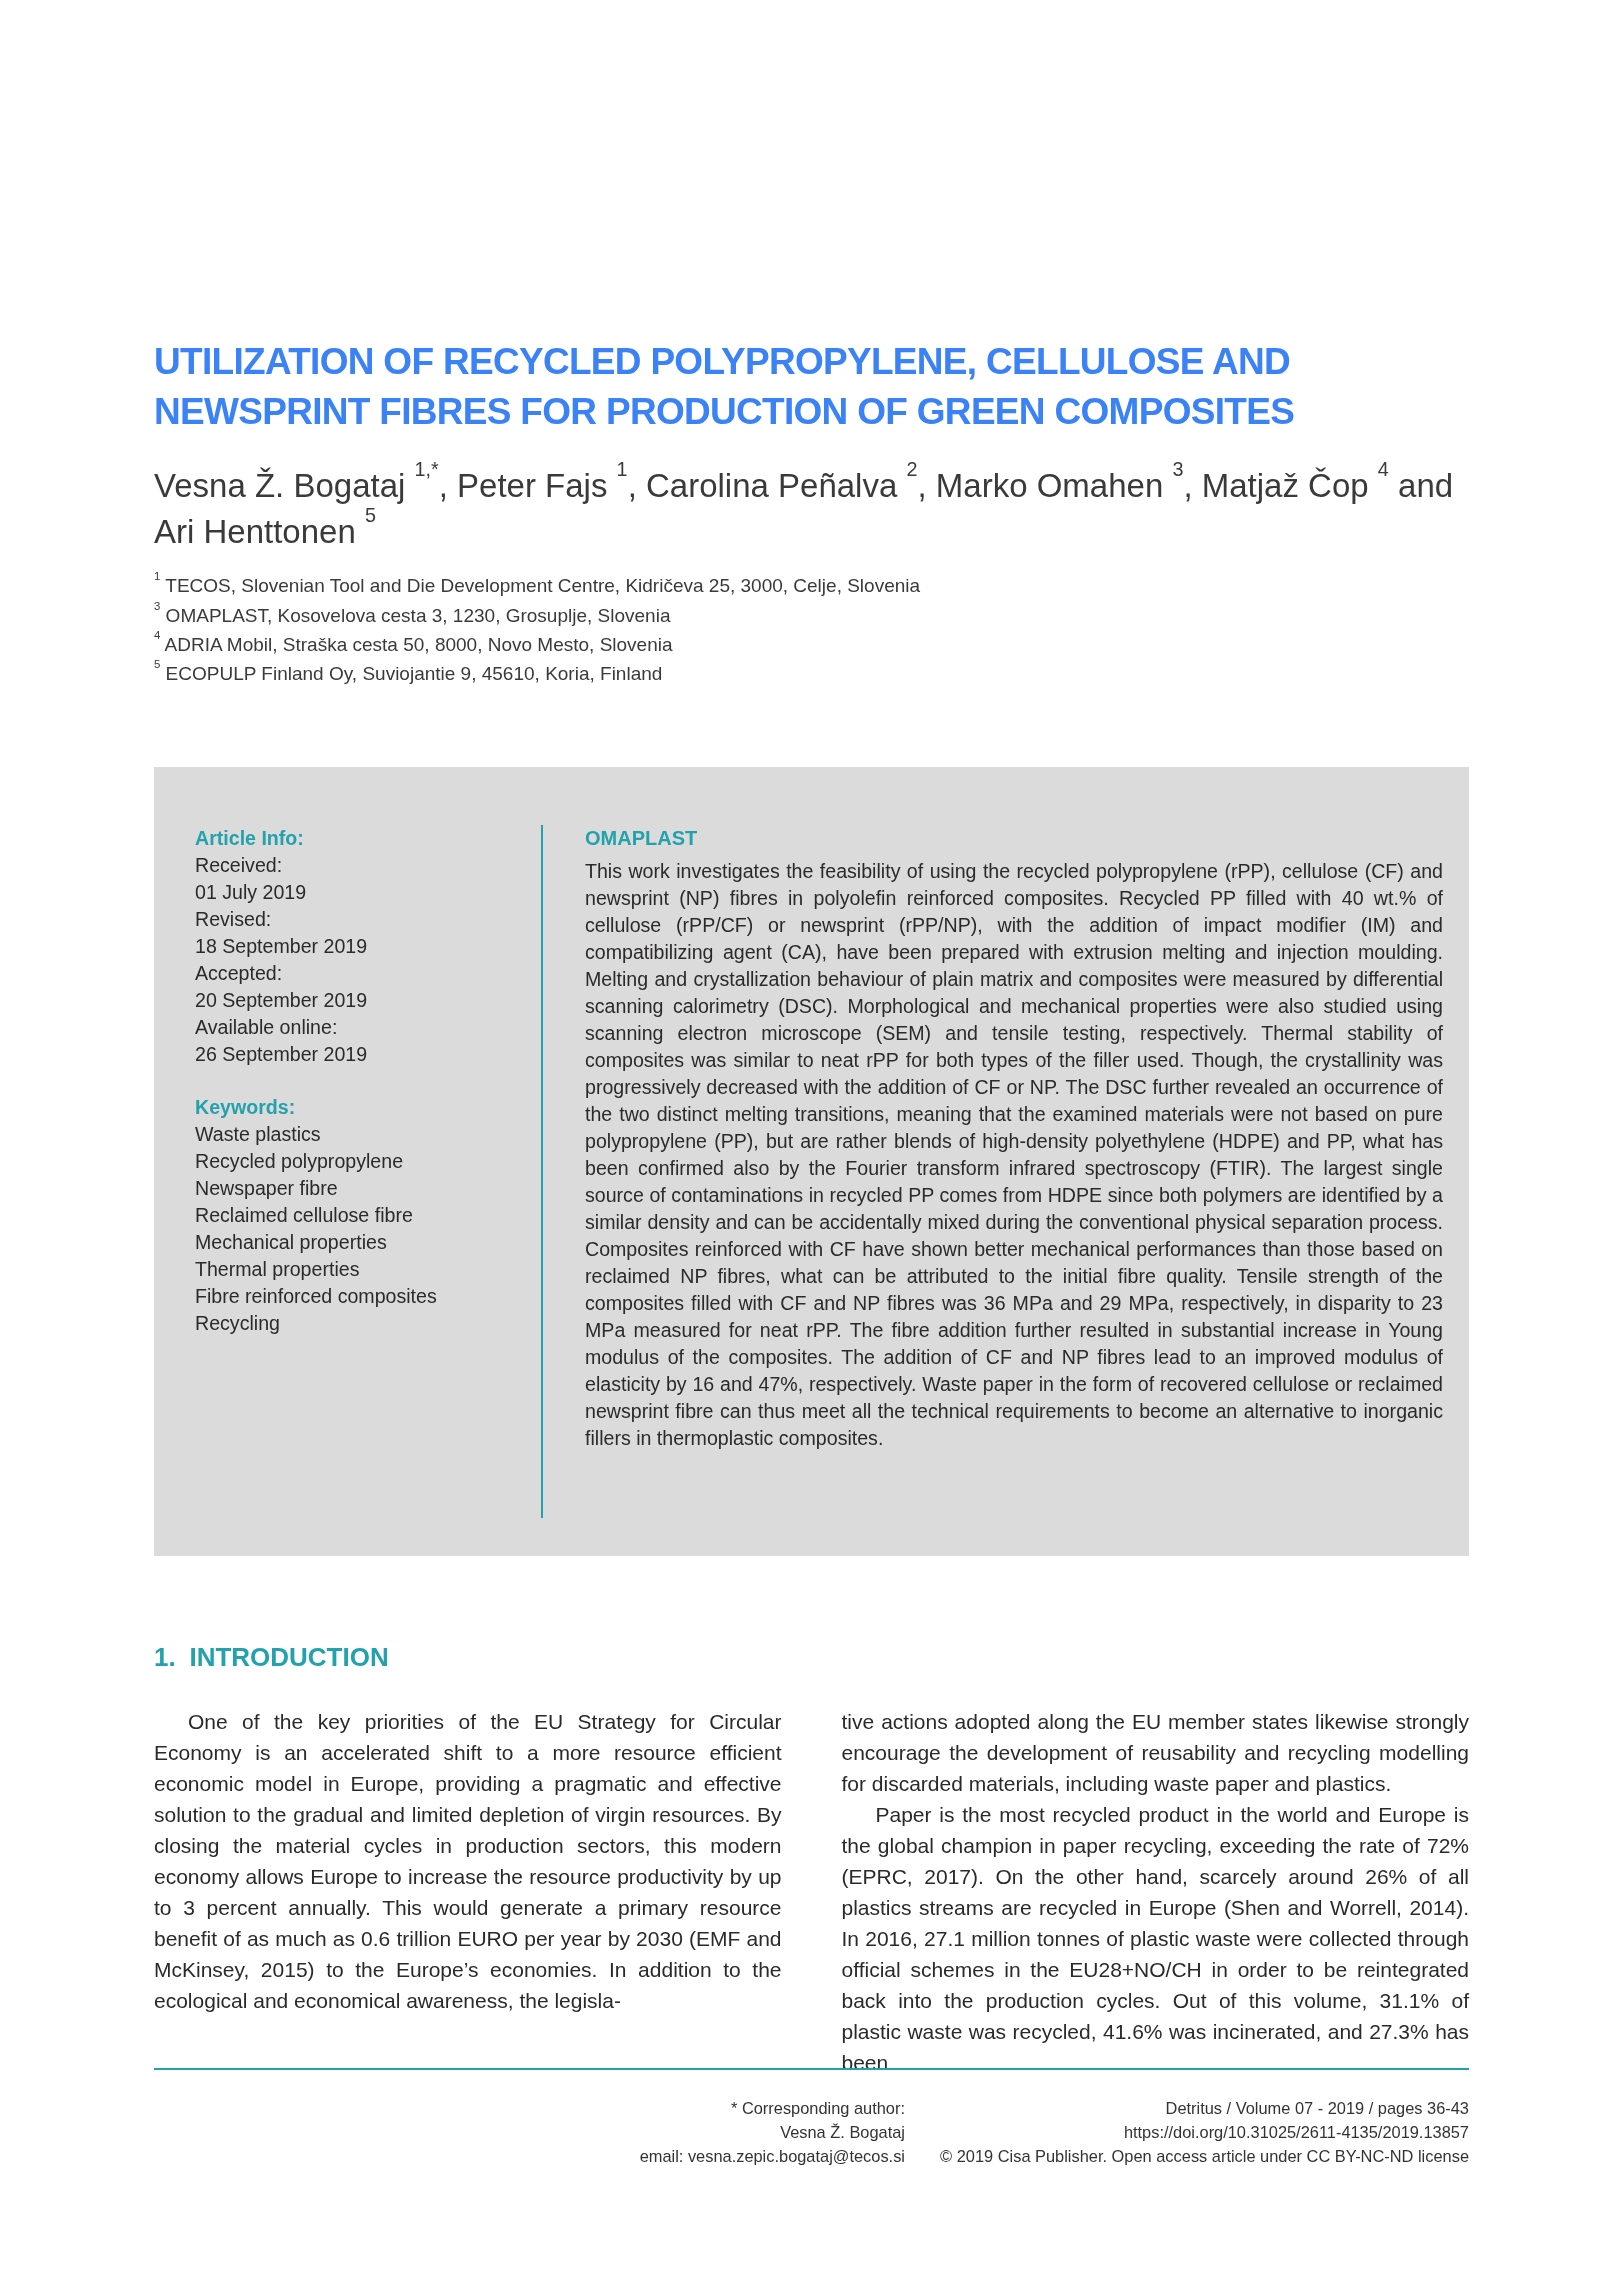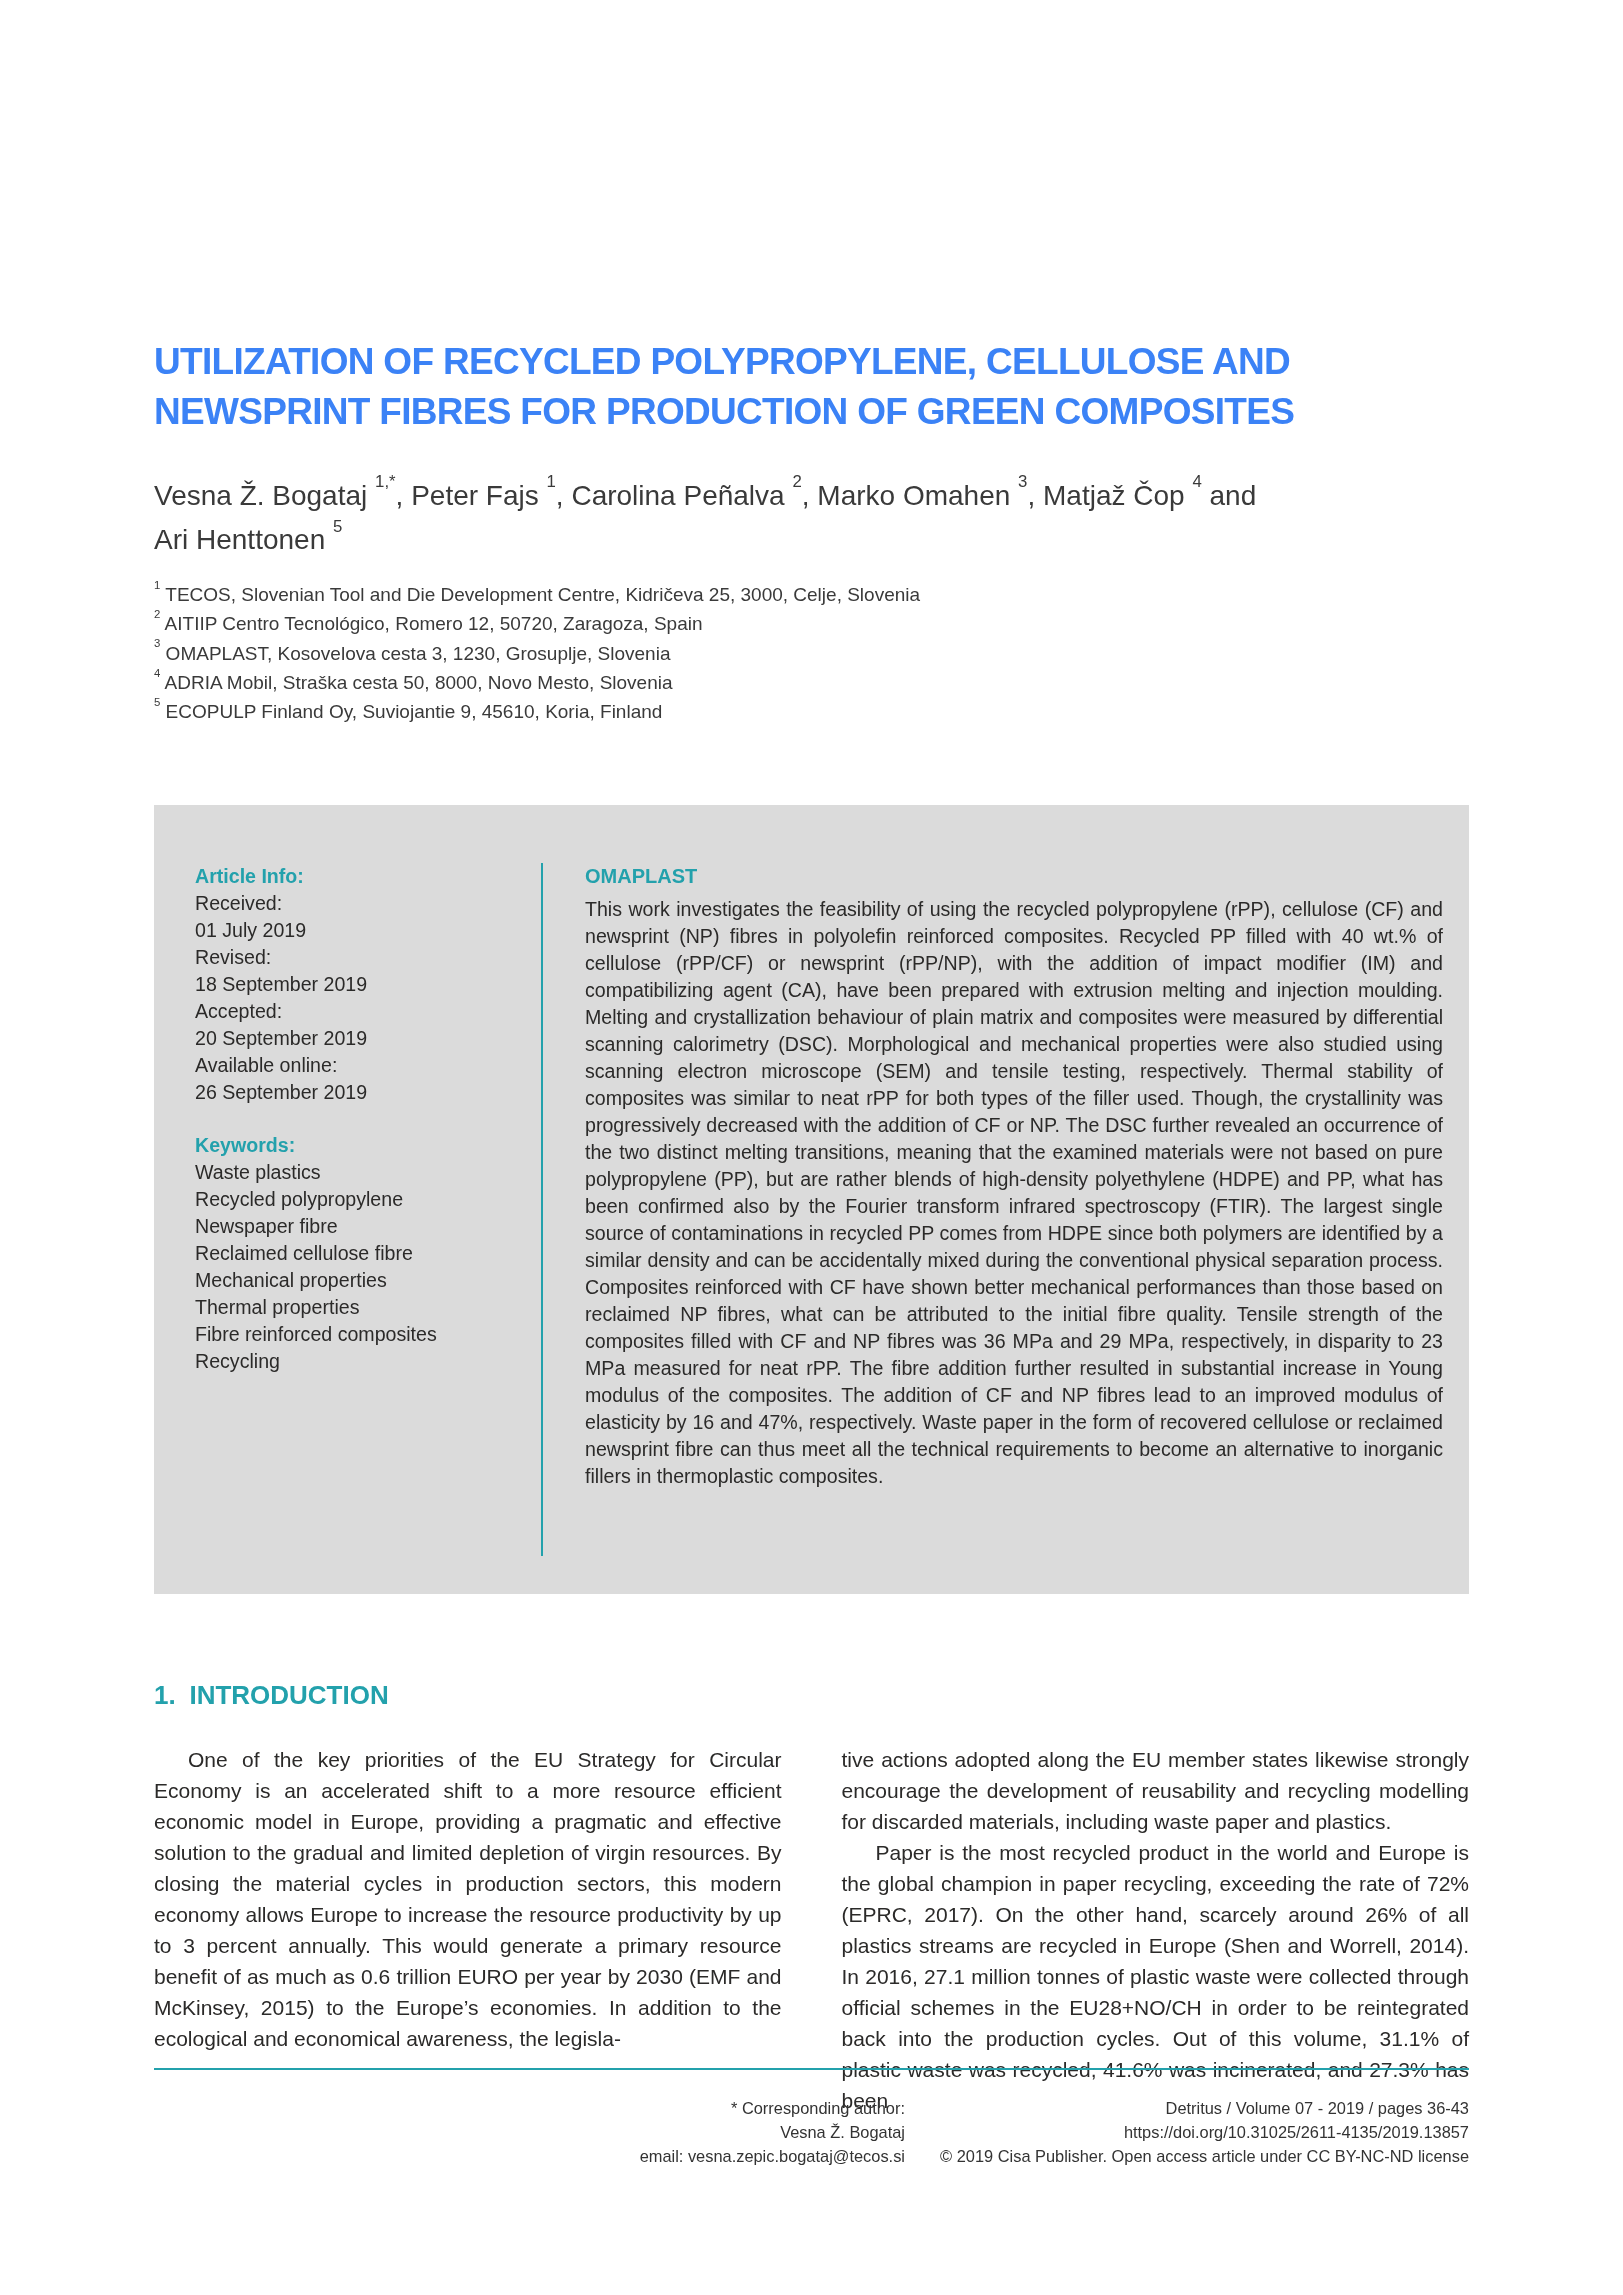--- a/index.html
+++ b/index.html
@@ -9,21 +9,21 @@
     font-family:"Liberation Sans", sans-serif;
   }
   .content { padding:0 154px; }
 
   
   .paper-title { padding-top:337px; color:#3b82f6; font-weight:700;
     font-size:37px; line-height:50px; letter-spacing:-0.7px; }
   .paper-title .tline { white-space:nowrap; }
 
   
-  .authors { margin-top:34px; font-size:28px; line-height:38px; color:#3a3a3a; }
+  .authors { margin-top:22px; font-size:33px; line-height:38px; color:#3a3a3a; }
   .authors sup, .affil sup { font-size:60%; position:relative; top:-0.45em; }
 
   
   .affils { margin-top:18.3px; font-size:19px; line-height:25px;
     color:#3a3a3a; }
 
   
   .panel { margin-top:80px; background:#dbdbdb; display:flex;
     padding:58px 26px 38px 41px; min-height:789px; box-sizing:border-box; }
   .article-info { width:321px; flex-shrink:0; font-size:19.6px; line-height:27px; }
@@ -63,21 +63,20 @@
       <div class="tline">NEWSPRINT FIBRES FOR PRODUCTION OF GREEN COMPOSITES</div>
     </div>
 
     <div class="authors">
       <span>Vesna Ž. Bogataj </span><sup>1,*</sup><span>, Peter Fajs </span><sup>1</sup><span>, Carolina Peñalva </span><sup>2</sup><span>, Marko Omahen </span><sup>3</sup><span>, Matjaž Čop </span><sup>4</sup><span> and</span><br>
       <span>Ari Henttonen </span><sup>5</sup>
     </div>
 
     <div class="affils">
       <div class="affil"><sup>1</sup><span> TECOS, Slovenian Tool and Die Development Centre, Kidričeva 25, 3000, Celje, Slovenia</span></div>
-      <div class="affil"><sup>2</sup><span> AITIIP Centro Tecnológico, Romero 12, 50720, Zaragoza, Spain</span></div>
       <div class="affil"><sup>3</sup><span> OMAPLAST, Kosovelova cesta 3, 1230, Grosuplje, Slovenia</span></div>
       <div class="affil"><sup>4</sup><span> ADRIA Mobil, Straška cesta 50, 8000, Novo Mesto, Slovenia</span></div>
       <div class="affil"><sup>5</sup><span> ECOPULP Finland Oy, Suviojantie 9, 45610, Koria, Finland</span></div>
     </div>
 
     <div class="panel">
       <div class="article-info">
         <div class="info-heading">Article Info:</div>
         <div>Received:</div>
         <div>01 July 2019</div>

